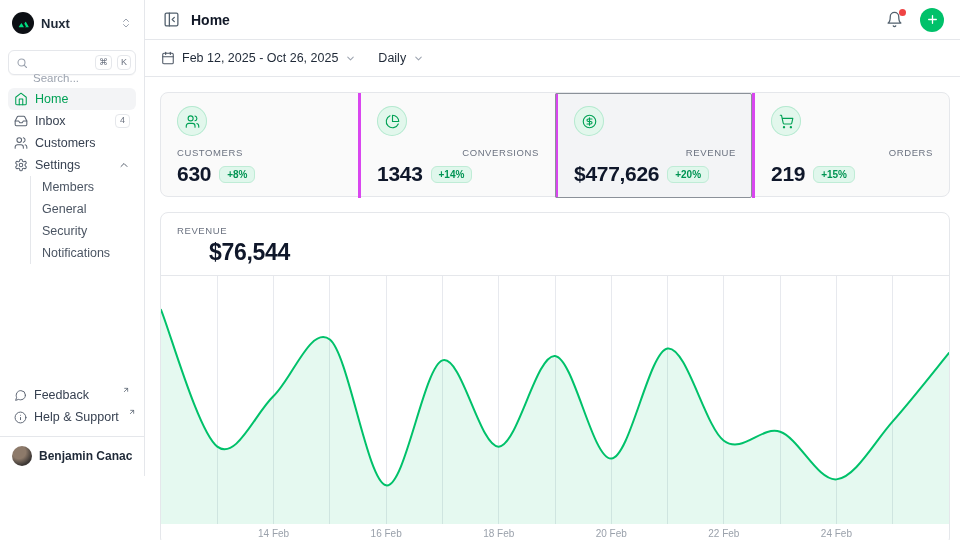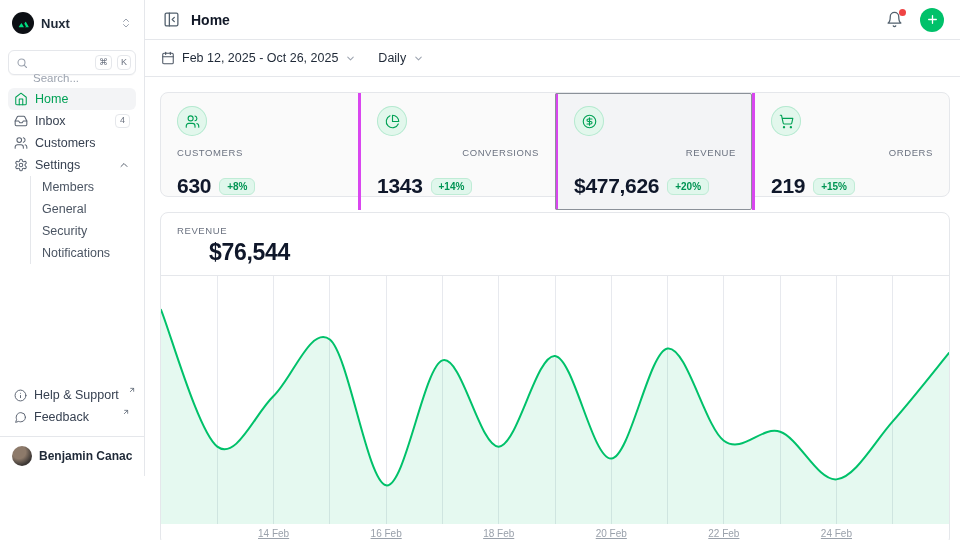--- a/index.html
+++ b/index.html
@@ -66,36 +66,36 @@
   
   .stats { display:grid; grid-template-columns:repeat(4,1fr); background:#fafafa;
            border:1px solid #e5e7eb; border-radius:8px; height:105px; }
   .stat-card { padding:13px 16px 12px; cursor:pointer; position:relative; }
   .stat-card + .stat-card { border-left:3px solid #d946ef;text-align:right; }
   .stat-card.selected { background:#f3f4f6; outline:1px solid #8b9199; outline-offset:-1px; border-radius:2px; }
   .stat-ico { width:30px; height:30px; border-radius:50%; background:#e2f7ec;
               box-shadow:inset 0 0 0 1px #b5e9d0; color:#00a155;
               display:flex; align-items:center; justify-content:center; }
   .stat-label { margin-top:11px; font-size:9.5px; letter-spacing:.6px; color:#6b7280; font-weight:500; }
-  .stat-value-row { margin-top:16px; display:flex; align-items:center; gap:8px; }
+  .stat-value-row { margin-top:4px; display:flex; align-items:center; gap:8px; }
   .stat-value { font-size:21px; font-weight:700; color:#0f172a; letter-spacing:-.3px; }
   .delta-badge { font-size:10px; font-weight:700; color:var(--badge-text,#009453);
                  background:var(--badge-bg,#e0f7ec); border:1px solid #bfecd6;
                  border-radius:6px; padding:2px 7px; }
 
   
   .chart-card { margin-top:15px; border:1px solid #e5e7eb; border-radius:8px; overflow:hidden; }
   .chart-header { padding:12px 16px 9px; border-bottom:1px solid #e5e7eb; }
   .chart-label { font-size:9.5px; letter-spacing:.6px; color:#6b7280; font-weight:500; }
   .chart-value { font-size:23px; font-weight:700; color:#0f172a; margin-top:3px; letter-spacing:-.3px;margin-left:32px; }
   .chart-plot { position:relative; height:248px; }
   .chart-plot svg { position:absolute; inset:0; width:100%; height:100%; display:block; }
   .chart-ticks { position:relative; height:21px; }
   .chart-ticks span { position:absolute; top:4px; transform:translateX(-50%);
-                      font-size:10px; color:#9aa1ab; white-space:nowrap;text-decoration:underline; }
+                      font-size:10px; color:#9aa1ab; white-space:nowrap; }
 </style>
 </head>
 <body>
 
 <div class="app">
 
   <aside class="sidebar">
 
     <div class="logo-row">
       <span class="logo-circle">
@@ -168,35 +168,35 @@
           </div>
         <div class="nav-item">
             <span class="lbl">Notifications</span>
           </div>
       </div>
     </nav>
 
     <div class="sidebar-footer">
       <div class="nav-item">
         <svg width="13" height="13" viewBox="0 0 24 24" fill="none" stroke="currentColor" stroke-width="1.8" stroke-linecap="round" stroke-linejoin="round">
+            <path d="M21 11.5a8.38 8.38 0 0 1-.9 3.8 8.5 8.5 0 0 1-7.6 4.7 8.38 8.38 0 0 1-3.8-.9L3 21l1.9-5.7a8.38 8.38 0 0 1-.9-3.8 8.5 8.5 0 0 1 4.7-7.6 8.38 8.38 0 0 1 3.8-.9h.5a8.48 8.48 0 0 1 8 8v.5z"></path>
+          </svg>
+        <span class="lbl">Feedback</span>
+        <svg class="ext-arrow" width="8" height="8" viewBox="0 0 24 24" fill="none" stroke="currentColor" stroke-width="2.4" stroke-linecap="round" stroke-linejoin="round">
+            <path d="M7 17 17 7"></path>
+            <path d="M8 7h9v9"></path>
+          </svg>
+      </div>
+      <div class="nav-item">
+        <svg width="13" height="13" viewBox="0 0 24 24" fill="none" stroke="currentColor" stroke-width="1.8" stroke-linecap="round" stroke-linejoin="round">
             <circle cx="12" cy="12" r="10"></circle>
             <path d="M12 16v-4"></path>
             <path d="M12 8h.01"></path>
           </svg>
         <span class="lbl">Help &amp; Support</span>
-        <svg class="ext-arrow" width="8" height="8" viewBox="0 0 24 24" fill="none" stroke="currentColor" stroke-width="2.4" stroke-linecap="round" stroke-linejoin="round">
-            <path d="M7 17 17 7"></path>
-            <path d="M8 7h9v9"></path>
-          </svg>
-      </div>
-      <div class="nav-item">
-        <svg width="13" height="13" viewBox="0 0 24 24" fill="none" stroke="currentColor" stroke-width="1.8" stroke-linecap="round" stroke-linejoin="round">
-            <path d="M21 11.5a8.38 8.38 0 0 1-.9 3.8 8.5 8.5 0 0 1-7.6 4.7 8.38 8.38 0 0 1-3.8-.9L3 21l1.9-5.7a8.38 8.38 0 0 1-.9-3.8 8.5 8.5 0 0 1 4.7-7.6 8.38 8.38 0 0 1 3.8-.9h.5a8.48 8.48 0 0 1 8 8v.5z"></path>
-          </svg>
-        <span class="lbl">Feedback</span>
         <svg class="ext-arrow" width="8" height="8" viewBox="0 0 24 24" fill="none" stroke="currentColor" stroke-width="2.4" stroke-linecap="round" stroke-linejoin="round">
             <path d="M7 17 17 7"></path>
             <path d="M8 7h9v9"></path>
           </svg>
       </div>
       <div class="user-divider"></div>
       <div class="user-row">
         <span class="avatar"></span>
         <span class="user-name">Benjamin Canac</span>
         <svg class="muted-ico" width="12" height="12" viewBox="0 0 24 24" fill="none" stroke="currentColor" stroke-width="2" stroke-linecap="round" stroke-linejoin="round">

